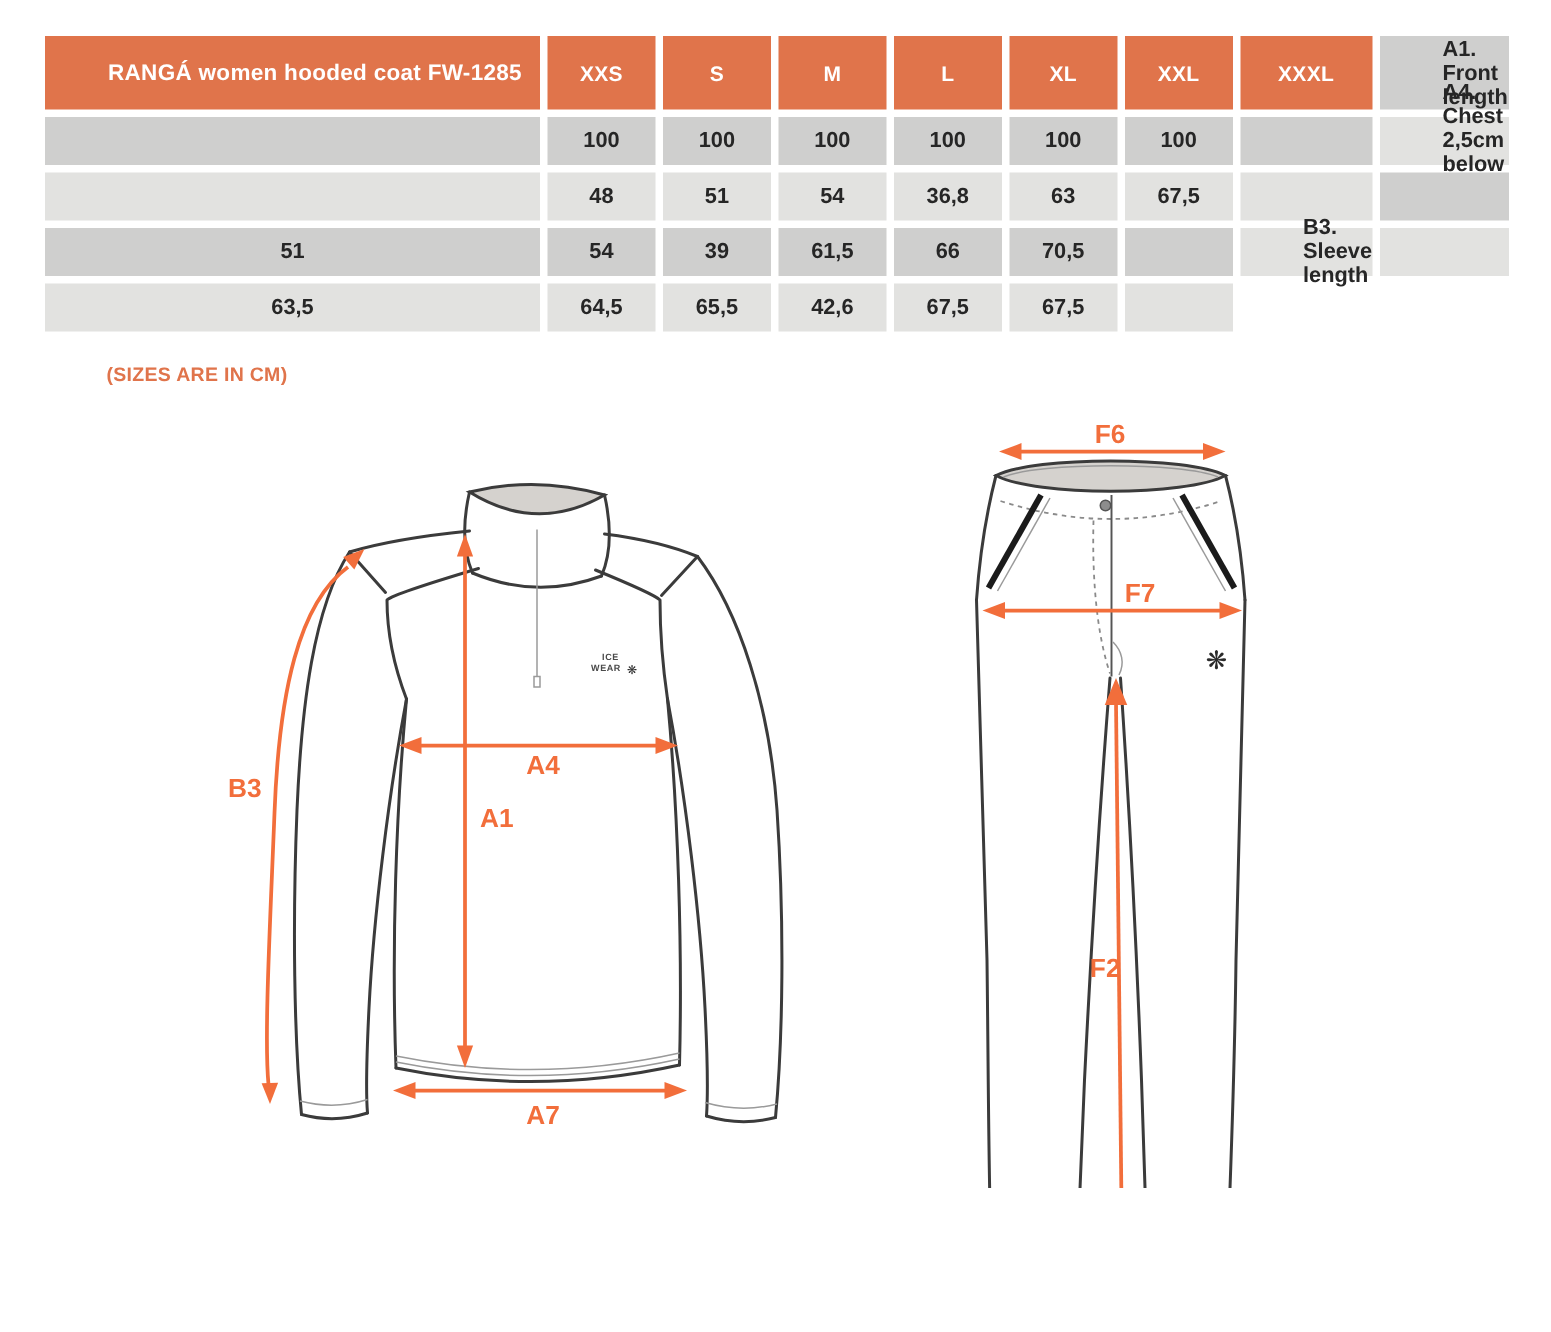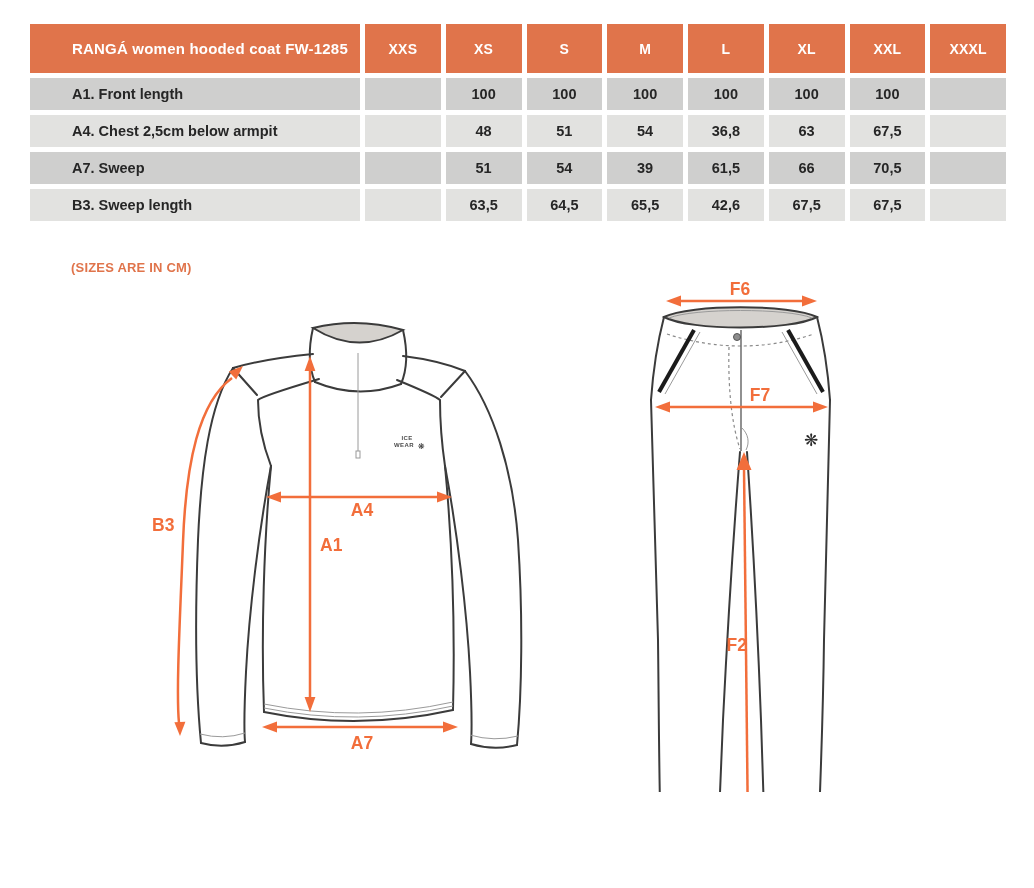--- a/index.html
+++ b/index.html
@@ -19,21 +19,21 @@
     grid-template-columns:330px repeat(8,1fr);
     grid-template-rows:49px repeat(4,32px);gap:5px;}
   .th{background:var(--header_orange);color:#fff;display:flex;align-items:center;
       justify-content:center;font-weight:bold;font-size:14px;letter-spacing:.2px;}
   .th.c0{justify-content:flex-start;padding-left:42px;font-size:15px;}
   .td{display:flex;align-items:center;justify-content:center;font-size:14.5px;
       color:var(--cell_text);font-weight:bold;}
   .td.lbl{justify-content:flex-start;padding-left:42px;}
   .dark{background:var(--row_dark);}
   .light{background:var(--row_light);}
-  .note{position:absolute;left:71px;top:260px;color:var(--note_orange);
+  .note{position:absolute;left:71px;top:242px;color:var(--note_orange);
         font-size:13px;font-weight:bold;letter-spacing:.2px;}
   .diagram{position:absolute;left:0;top:270px;}
   .gline{stroke:var(--line_dark);stroke-width:2;fill:none;stroke-linecap:round;stroke-linejoin:round;}
   .gthin{stroke:#9a9a9a;stroke-width:1;fill:none;}
   .gdash{stroke:#8a8a8a;stroke-width:1.2;fill:none;stroke-dasharray:3 3;}
   .gdark{stroke:#1b1b1b;stroke-width:4;fill:none;}
   .gfill{fill:var(--fill_gray);stroke:var(--line_dark);stroke-width:2;}
   .garrow{stroke:var(--arrow_orange);stroke-width:2.5;fill:none;}
   .ghead{fill:var(--arrow_orange);stroke:none;}
   .glabel{fill:var(--arrow_orange);font:bold 17.5px "Liberation Sans",sans-serif;}
@@ -41,21 +41,20 @@
   .gsnow{font-family:"DejaVu Sans",sans-serif;fill:#2b2b2b;}
 </style>
 </head>
 <body>
 
 <div class="page">
 
   <div class="size-table">
     <div class="th c0">RANGÁ women hooded coat FW-1285</div>
     <div class="th">XXS</div>
-    <div class="th">XS</div>
     <div class="th">S</div>
     <div class="th">M</div>
     <div class="th">L</div>
     <div class="th">XL</div>
     <div class="th">XXL</div>
     <div class="th">XXXL</div>
 
     <div class="td lbl dark">A1. Front length</div>
     <div class="td dark"></div>
     <div class="td dark">100</div>
@@ -69,31 +68,30 @@
     <div class="td lbl light">A4. Chest 2,5cm below armpit</div>
     <div class="td light"></div>
     <div class="td light">48</div>
     <div class="td light">51</div>
     <div class="td light">54</div>
     <div class="td light">36,8</div>
     <div class="td light">63</div>
     <div class="td light">67,5</div>
     <div class="td light"></div>
 
-    <div class="td lbl dark">A7. Sweep</div>
     <div class="td dark"></div>
     <div class="td dark">51</div>
     <div class="td dark">54</div>
     <div class="td dark">39</div>
     <div class="td dark">61,5</div>
     <div class="td dark">66</div>
     <div class="td dark">70,5</div>
     <div class="td dark"></div>
 
-    <div class="td lbl light">B3. Sweep length</div>
+    <div class="td lbl light">B3. Sleeve length</div>
     <div class="td light"></div>
     <div class="td light">63,5</div>
     <div class="td light">64,5</div>
     <div class="td light">65,5</div>
     <div class="td light">42,6</div>
     <div class="td light">67,5</div>
     <div class="td light">67,5</div>
     <div class="td light"></div>
   </div>
 

